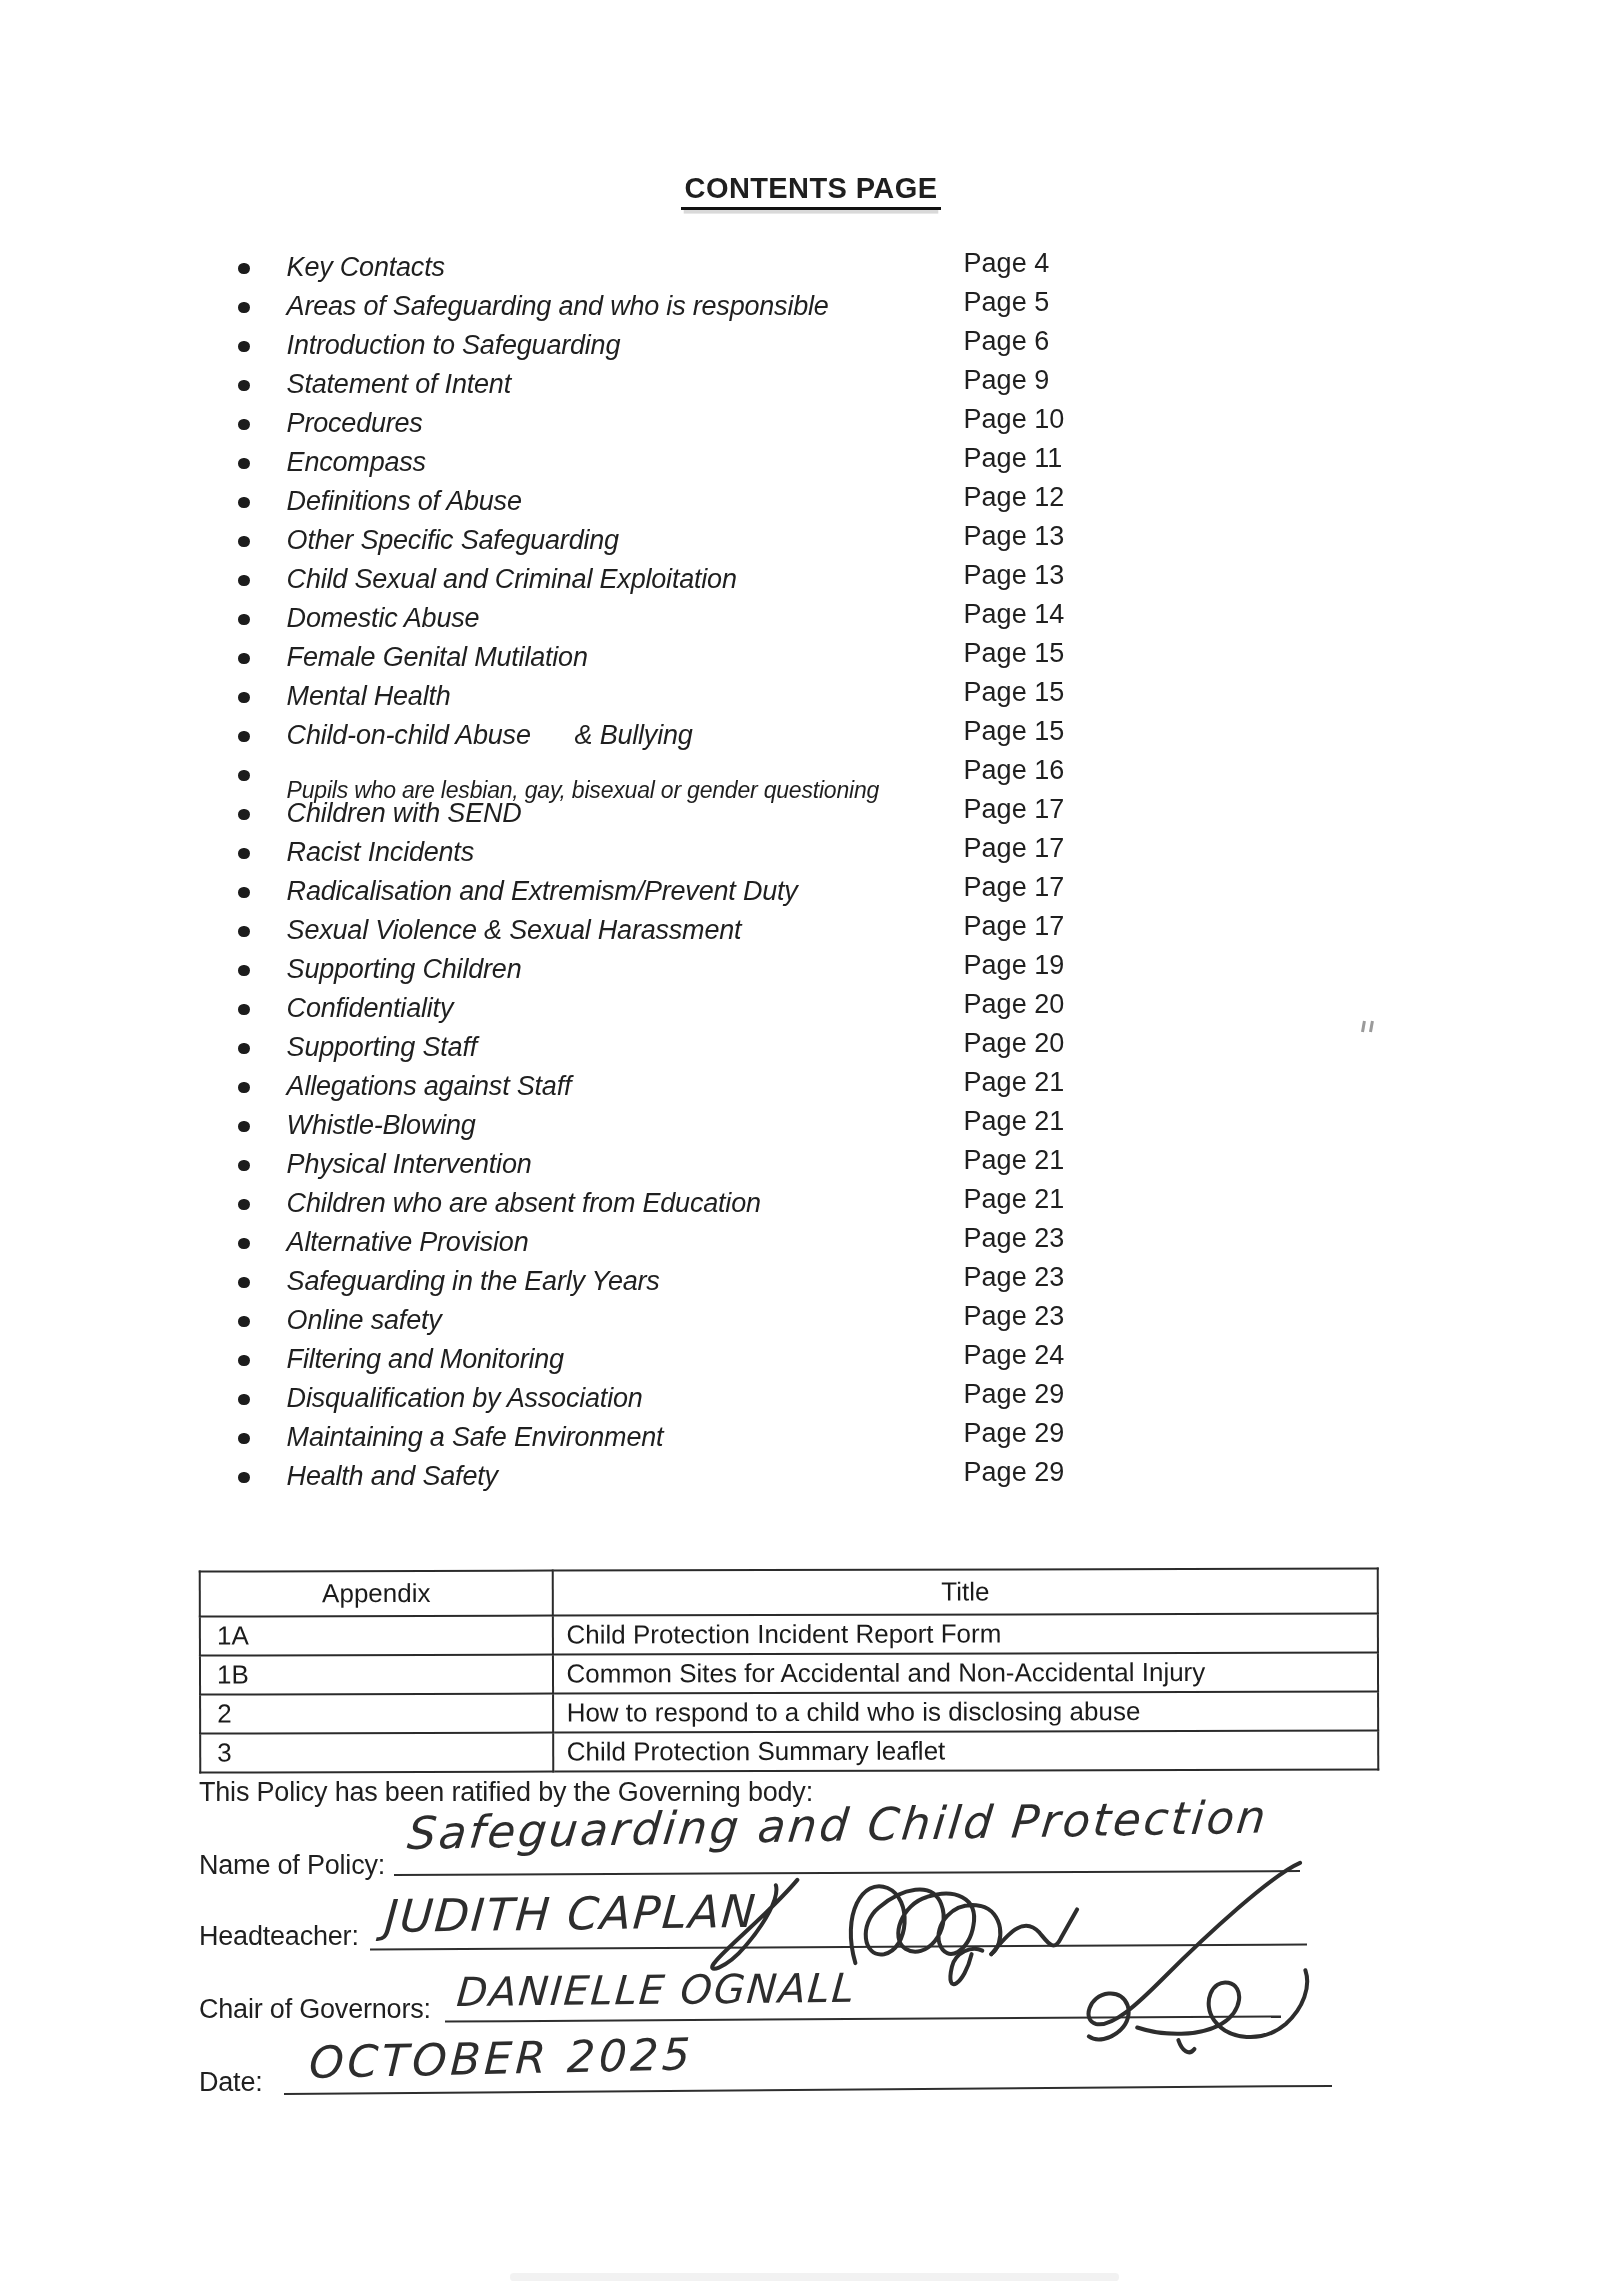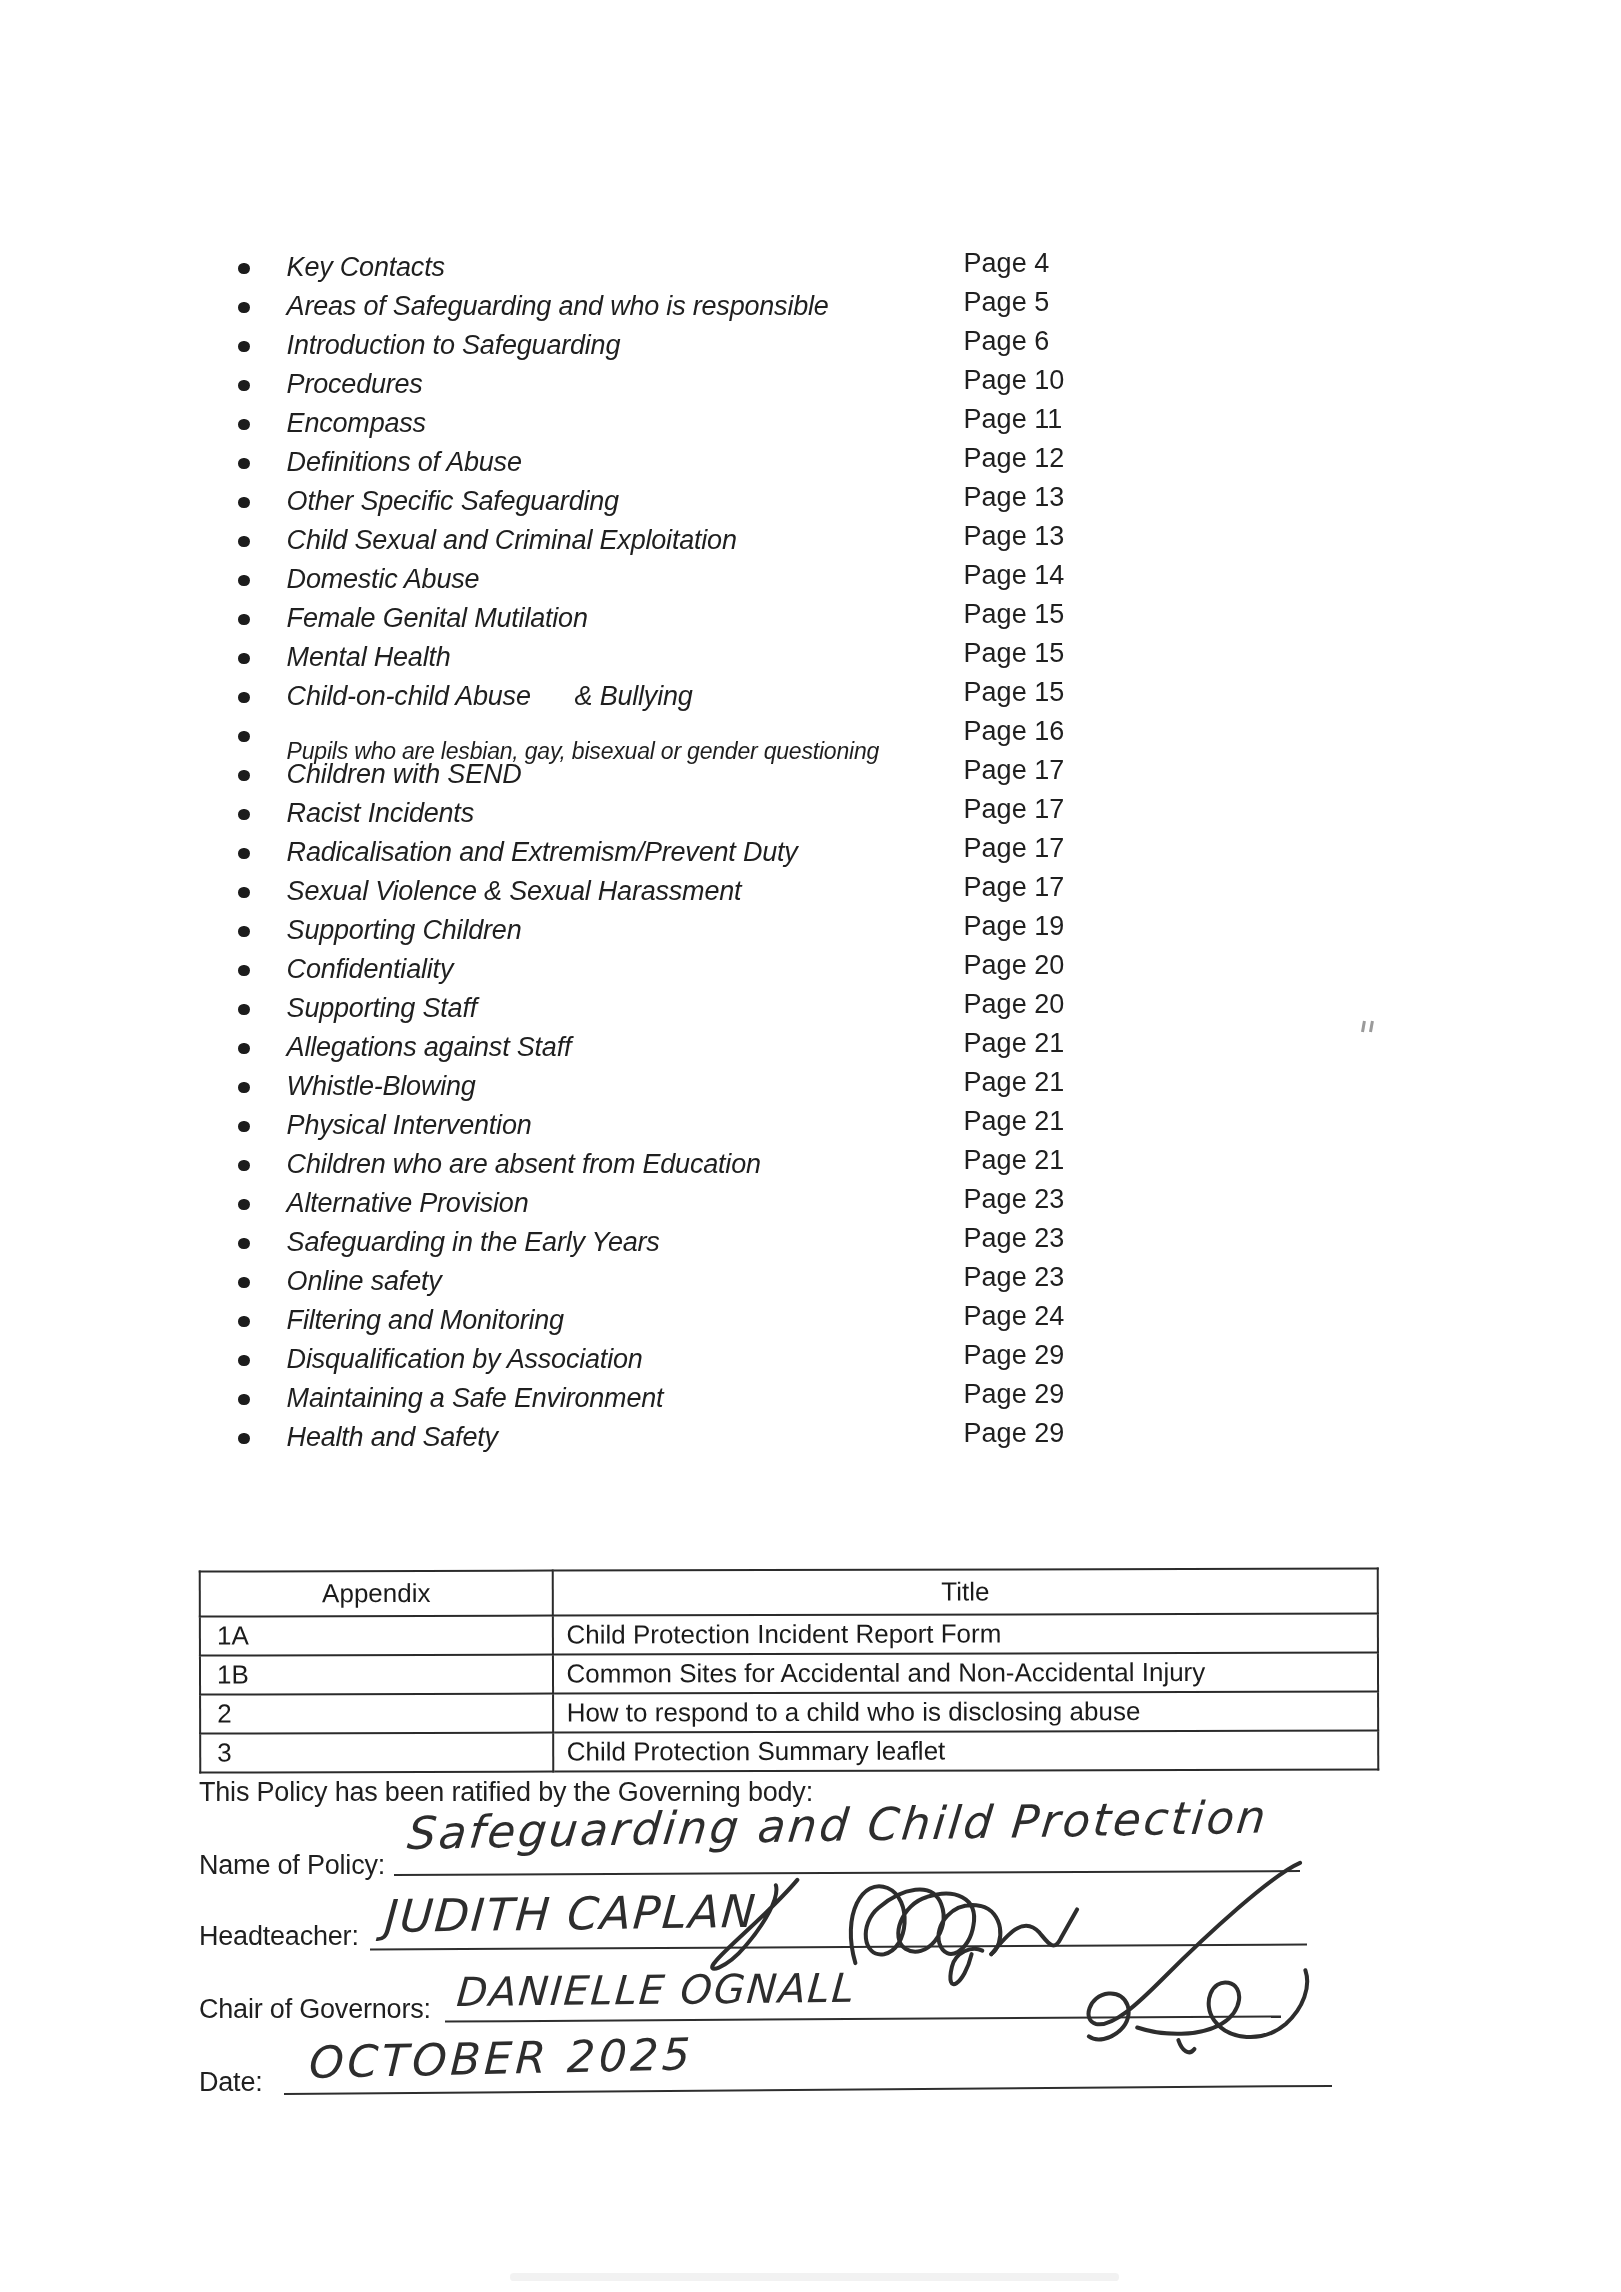--- a/index.html
+++ b/index.html
@@ -64,36 +64,44 @@
   .artifact-quotes i{position:absolute;top:0;width:2.7px;height:10.7px;background:#9a9a9a;transform:rotate(10deg);display:block;}
   .artifact-quotes i:first-child{left:3.6px;}
   .artifact-quotes i:last-child{left:11.6px;}
   .artifact-smudge{position:absolute;left:510px;top:2273px;width:609px;height:8px;background:rgba(0,0,0,0.05);border-radius:3.6px;}
 </style>
 </head>
 <body>
 
 <div class="sheet">
 
+  <div class="title-wrap">
+    <span class="title">CONTENTS PAGE</span>
+  </div>
 
   <ul class="contents">
       <li>
       <span class="bullet"></span>
       <span class="label">Key Contacts</span>
       <span class="page">Page 4</span>
     </li>
       <li>
       <span class="bullet"></span>
       <span class="label">Areas of Safeguarding and who is responsible</span>
       <span class="page">Page 5</span>
     </li>
       <li>
       <span class="bullet"></span>
       <span class="label">Introduction to Safeguarding</span>
       <span class="page">Page 6</span>
+    </li>
+      <li>
+      <span class="bullet"></span>
+      <span class="label">Statement of Intent</span>
+      <span class="page">Page 9</span>
     </li>
       <li>
       <span class="bullet"></span>
       <span class="label">Procedures</span>
       <span class="page">Page 10</span>
     </li>
       <li>
       <span class="bullet"></span>
       <span class="label">Encompass</span>
       <span class="page">Page 11</span>

